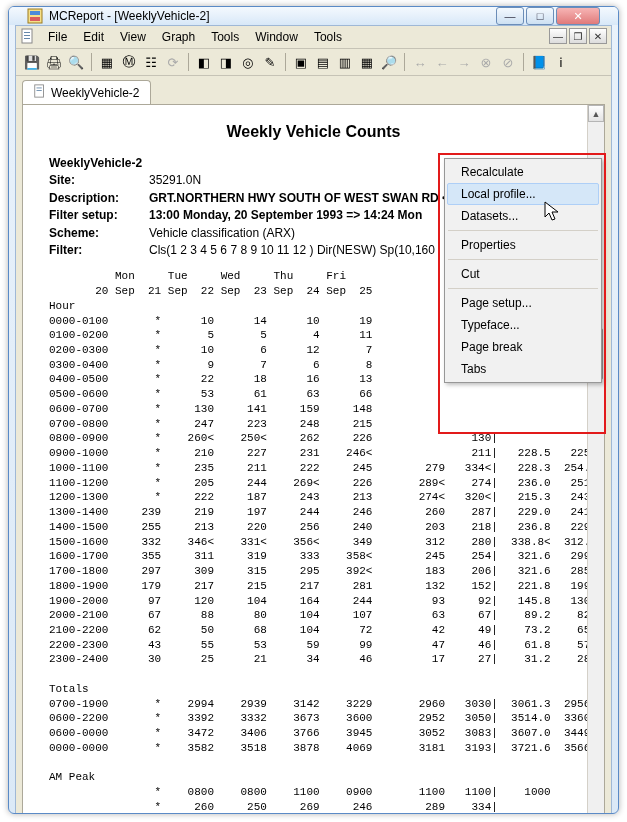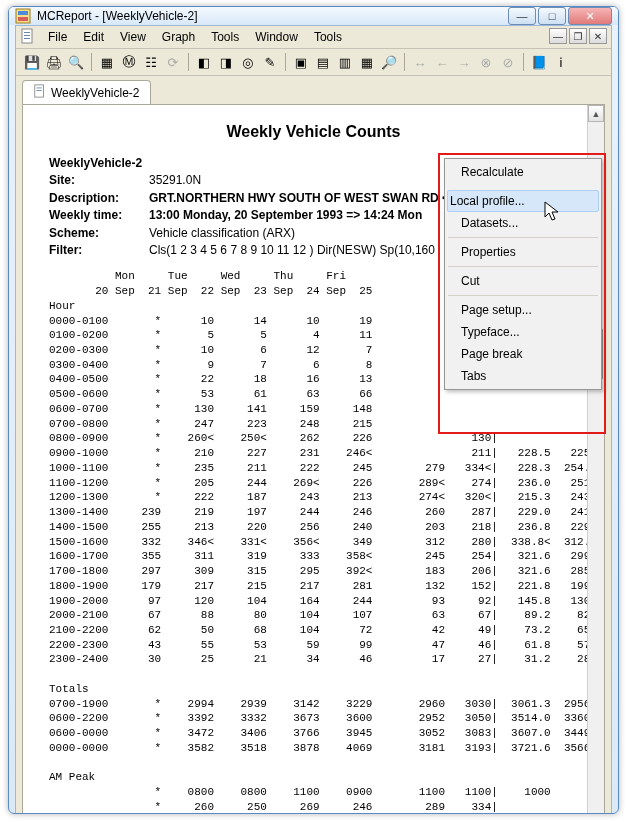--- a/index.html
+++ b/index.html
@@ -22,21 +22,21 @@
     box-shadow: 0 0 6px rgba(0,0,0,.3);
     display: flex;
     flex-direction: column;
     overflow: hidden;
   }
   .titlebar {
     height: 30px;
     background: linear-gradient(#f4f9fe, #d8e8f8);
     display: flex;
     align-items: center;
-    padding: 0 6px;
+    padding: 0 18px;
     font-size: 12px;
   }
   .titlebar .app-icon {
     width: 16px; height: 16px;
     margin-right: 6px;
     display: inline-flex; align-items: center; justify-content: center;
   }
   .win-buttons { margin-left: auto; display: flex; gap: 2px; }
   .win-btn {
     width: 28px; height: 18px;
@@ -173,21 +173,21 @@
     left: 438px;
     top: 153px;
     width: 168px;
     height: 281px;
     border: 2px solid #e21a1a;
     z-index: 60;
     pointer-events: none;
   }
   .cm-item { padding:4px 14px; }
   .cm-item.disabled { color:#000000; }
-  .cm-item.hover { background:#d5e7f8; border:1px solid #aecff7; padding:3px 2px; border-radius:2px;margin-top:7px;}
+  .cm-item.hover { background:#d5e7f8; border:1px solid #aecff7; padding:3px 13px; border-radius:2px;}
   .cm-sep { height:1px; background:#d4d0c8; margin:3px 1px; }
   .cursor {
     position:absolute;
     left: 544px; top: 201px;
     z-index: 70;
     pointer-events:none;
   }
   .cursor svg { width:18px; height:22px; }
 </style>
 </head>
@@ -285,21 +285,21 @@
           <div style="font-weight:bold">WeeklyVehicle-2</div>
           <div class="meta-row">
               <div class="meta-label">Site:</div>
               <div class="meta-val">35291.0N</div>
             </div>
           <div class="meta-row">
               <div class="meta-label">Description:</div>
               <div class="meta-val" style="font-weight:bold">GRT.NORTHERN HWY SOUTH OF WEST SWAN RD &lt;S</div>
             </div>
           <div class="meta-row">
-              <div class="meta-label">Weekly time:</div>
+              <div class="meta-label">Filter setup:</div>
               <div class="meta-val" style="font-weight:bold">13:00 Monday, 20 September 1993 =&gt; 14:24 Mon</div>
             </div>
           <div class="meta-row">
               <div class="meta-label">Scheme:</div>
               <div class="meta-val">Vehicle classification (ARX)</div>
             </div>
           <div class="meta-row">
               <div class="meta-label">Filter:</div>
               <div class="meta-val">Cls(1 2 3 4 5 6 7 8 9 10 11 12 ) Dir(NESW) Sp(10,160</div>
             </div>

